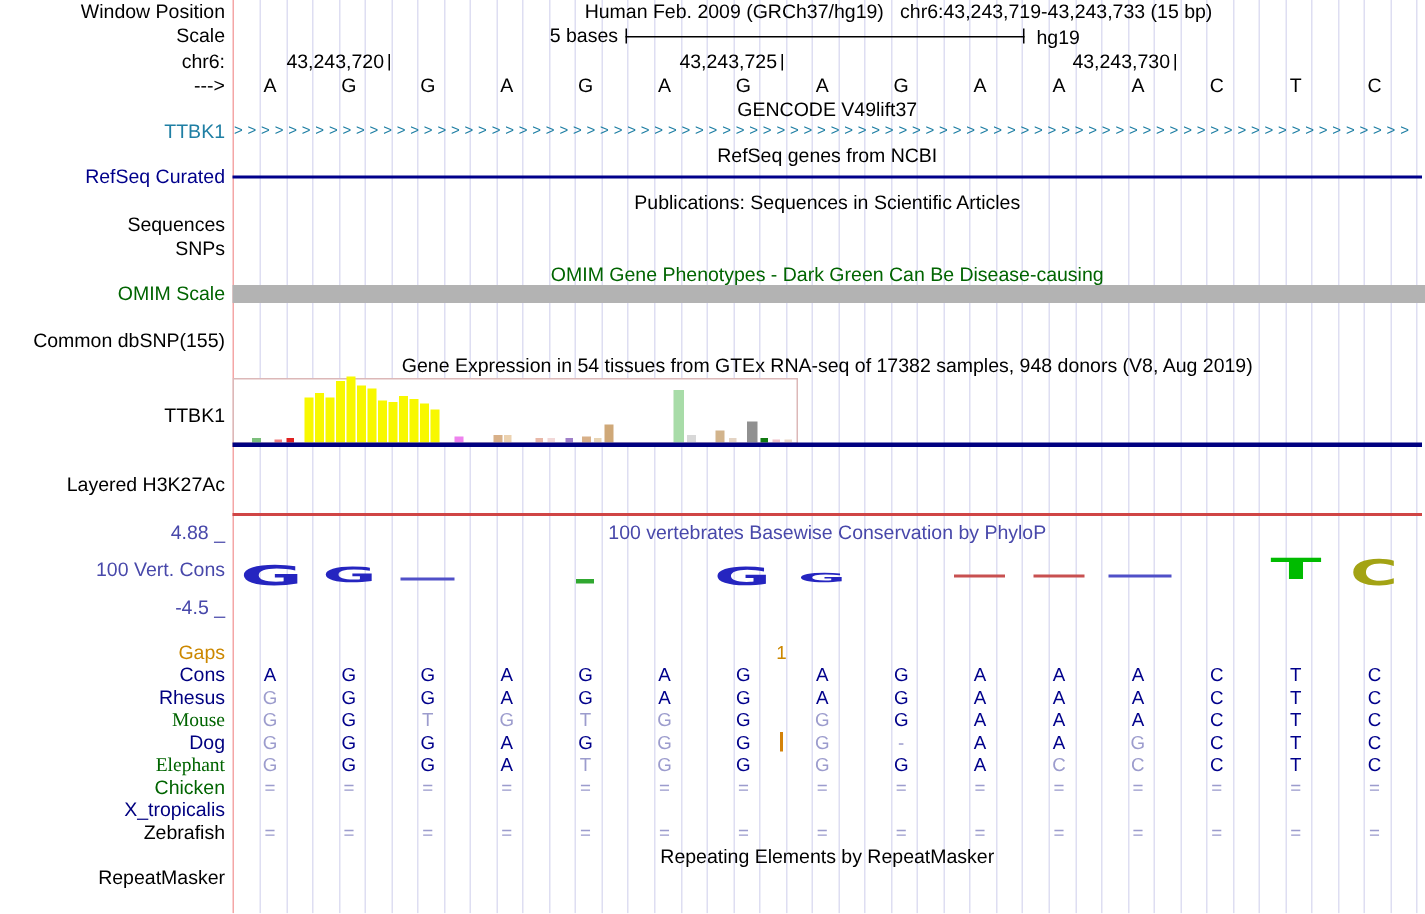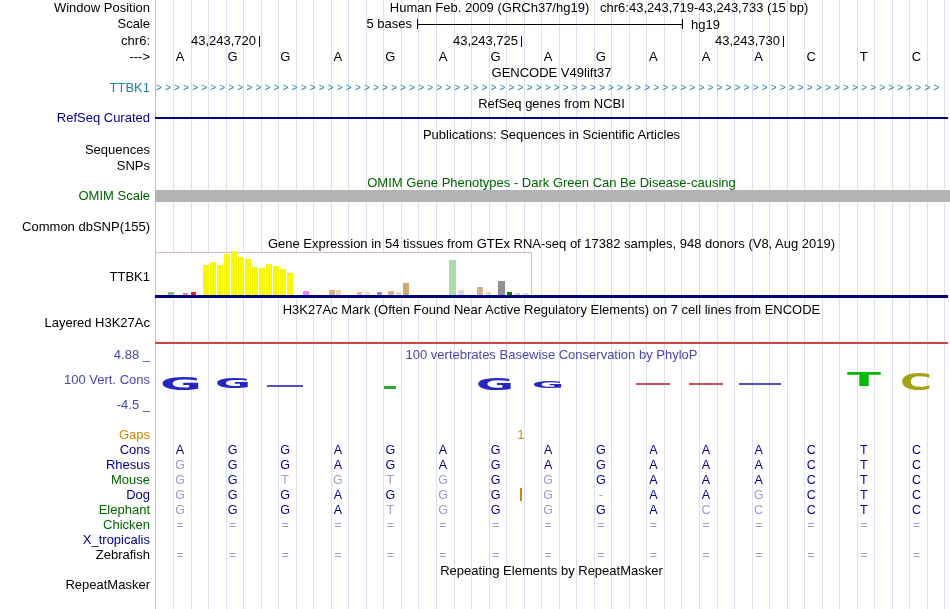--- a/index.html
+++ b/index.html
@@ -169,21 +169,20 @@
       <div class="bar" style="left: 458px; width: 6px; top: 290px; height: 5px; background: rgb(216, 216, 216);"></div>
       <div class="bar" style="left: 477px; width: 6px; top: 287px; height: 8px; background: rgb(210, 180, 140);"></div>
       <div class="bar" style="left: 486px; width: 5px; top: 292px; height: 3px; background: rgb(228, 212, 196);"></div>
       <div class="bar" style="left: 498px; width: 7px; top: 281px; height: 14px; background: rgb(144, 144, 144);"></div>
       <div class="bar" style="left: 507px; width: 5px; top: 292px; height: 3px; background: rgb(17, 122, 17);"></div>
       <div class="bar" style="left: 515px; width: 5px; top: 293px; height: 2px; background: rgb(240, 192, 200);"></div>
       <div class="bar" style="left: 523px; width: 5px; top: 293px; height: 2px; background: rgb(234, 216, 200);"></div>
     </div>
   <div class="hline" style="top:295px;height:3px;background:#000080"></div>
 
-  <div class="title" style="top:303px">H3K27Ac Mark (Often Found Near Active Regulatory Elements) on 7 cell lines from ENCODE</div>
   <div class="lab" style="top:316px">Layered H3K27Ac</div>
   <div class="hline" style="top:342px;height:2px;background:#d04545"></div>
 
   <div class="lab" style="top:348px;color:#4848aa">4.88 _</div>
   <div class="title" style="top:348px;color:#4848aa">100 vertebrates Basewise Conservation by PhyloP</div>
   <div class="lab" style="top:373px;color:#4848aa">100 Vert. Cons</div>
   <div class="lab" style="top:398px;color:#4848aa">-4.5 _</div>
   <svg id="phylop-svg" width="950" height="609">
       <text x="181" y="390" text-anchor="middle" textLength="42" lengthAdjust="spacingAndGlyphs" font-size="18.1" font-weight="bold" font-family="&quot;DejaVu Sans&quot;,sans-serif" fill="#2525c0">G</text>
       <text x="233" y="388" text-anchor="middle" textLength="36" lengthAdjust="spacingAndGlyphs" font-size="13.9" font-weight="bold" font-family="&quot;DejaVu Sans&quot;,sans-serif" fill="#2525c0">G</text>
@@ -225,21 +224,21 @@
       <div class="acell" style="left: 417px; top: 458px; color: rgb(0, 0, 139);">A</div>
       <div class="acell" style="left: 469.6px; top: 458px; color: rgb(0, 0, 139);">G</div>
       <div class="acell" style="left: 522.2px; top: 458px; color: rgb(0, 0, 139);">A</div>
       <div class="acell" style="left: 574.8px; top: 458px; color: rgb(0, 0, 139);">G</div>
       <div class="acell" style="left: 627.4px; top: 458px; color: rgb(0, 0, 139);">A</div>
       <div class="acell" style="left: 680px; top: 458px; color: rgb(0, 0, 139);">A</div>
       <div class="acell" style="left: 732.6px; top: 458px; color: rgb(0, 0, 139);">A</div>
       <div class="acell" style="left: 785.2px; top: 458px; color: rgb(0, 0, 139);">C</div>
       <div class="acell" style="left: 837.8px; top: 458px; color: rgb(0, 0, 139);">T</div>
       <div class="acell" style="left: 890.4px; top: 458px; color: rgb(0, 0, 139);">C</div>
-      <div class="lab" style="top: 473px; color: rgb(0, 100, 0);">Mouse</div>
+      <div class="lab" style="top: 473px; color: rgb(0, 100, 0); font-family: Liberation Serif, serif;">Mouse</div>
       <div class="acell" style="left: 154px; top: 473px; color: rgb(156, 156, 205);">G</div>
       <div class="acell" style="left: 206.6px; top: 473px; color: rgb(0, 0, 139);">G</div>
       <div class="acell" style="left: 259.2px; top: 473px; color: rgb(156, 156, 205);">T</div>
       <div class="acell" style="left: 311.8px; top: 473px; color: rgb(156, 156, 205);">G</div>
       <div class="acell" style="left: 364.4px; top: 473px; color: rgb(156, 156, 205);">T</div>
       <div class="acell" style="left: 417px; top: 473px; color: rgb(156, 156, 205);">G</div>
       <div class="acell" style="left: 469.6px; top: 473px; color: rgb(0, 0, 139);">G</div>
       <div class="acell" style="left: 522.2px; top: 473px; color: rgb(156, 156, 205);">G</div>
       <div class="acell" style="left: 574.8px; top: 473px; color: rgb(0, 0, 139);">G</div>
       <div class="acell" style="left: 627.4px; top: 473px; color: rgb(0, 0, 139);">A</div>
@@ -257,21 +256,21 @@
       <div class="acell" style="left: 417px; top: 488px; color: rgb(156, 156, 205);">G</div>
       <div class="acell" style="left: 469.6px; top: 488px; color: rgb(0, 0, 139);">G</div>
       <div class="acell" style="left: 522.2px; top: 488px; color: rgb(156, 156, 205);">G</div>
       <div class="acell" style="left: 574.8px; top: 488px; color: rgb(156, 156, 205);">-</div>
       <div class="acell" style="left: 627.4px; top: 488px; color: rgb(0, 0, 139);">A</div>
       <div class="acell" style="left: 680px; top: 488px; color: rgb(0, 0, 139);">A</div>
       <div class="acell" style="left: 732.6px; top: 488px; color: rgb(156, 156, 205);">G</div>
       <div class="acell" style="left: 785.2px; top: 488px; color: rgb(0, 0, 139);">C</div>
       <div class="acell" style="left: 837.8px; top: 488px; color: rgb(0, 0, 139);">T</div>
       <div class="acell" style="left: 890.4px; top: 488px; color: rgb(0, 0, 139);">C</div>
-      <div class="lab" style="top: 503px; color: rgb(0, 100, 0);">Elephant</div>
+      <div class="lab" style="top: 503px; color: rgb(0, 100, 0); font-family: Liberation Serif, serif;">Elephant</div>
       <div class="acell" style="left: 154px; top: 503px; color: rgb(156, 156, 205);">G</div>
       <div class="acell" style="left: 206.6px; top: 503px; color: rgb(0, 0, 139);">G</div>
       <div class="acell" style="left: 259.2px; top: 503px; color: rgb(0, 0, 139);">G</div>
       <div class="acell" style="left: 311.8px; top: 503px; color: rgb(0, 0, 139);">A</div>
       <div class="acell" style="left: 364.4px; top: 503px; color: rgb(156, 156, 205);">T</div>
       <div class="acell" style="left: 417px; top: 503px; color: rgb(156, 156, 205);">G</div>
       <div class="acell" style="left: 469.6px; top: 503px; color: rgb(0, 0, 139);">G</div>
       <div class="acell" style="left: 522.2px; top: 503px; color: rgb(156, 156, 205);">G</div>
       <div class="acell" style="left: 574.8px; top: 503px; color: rgb(0, 0, 139);">G</div>
       <div class="acell" style="left: 627.4px; top: 503px; color: rgb(0, 0, 139);">A</div>

